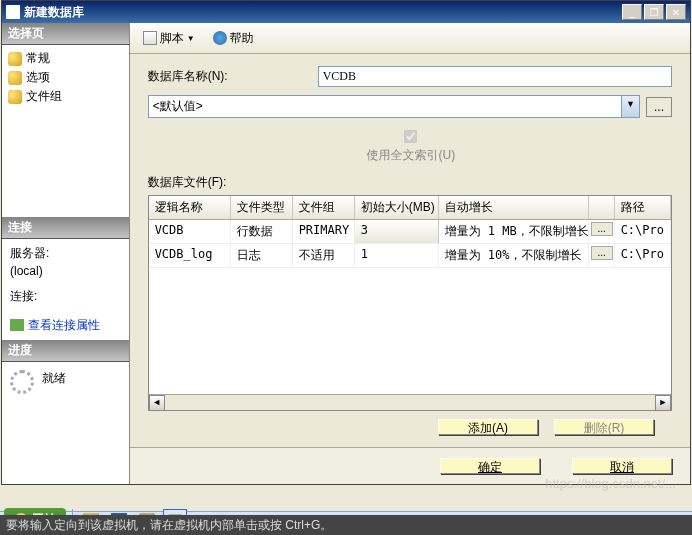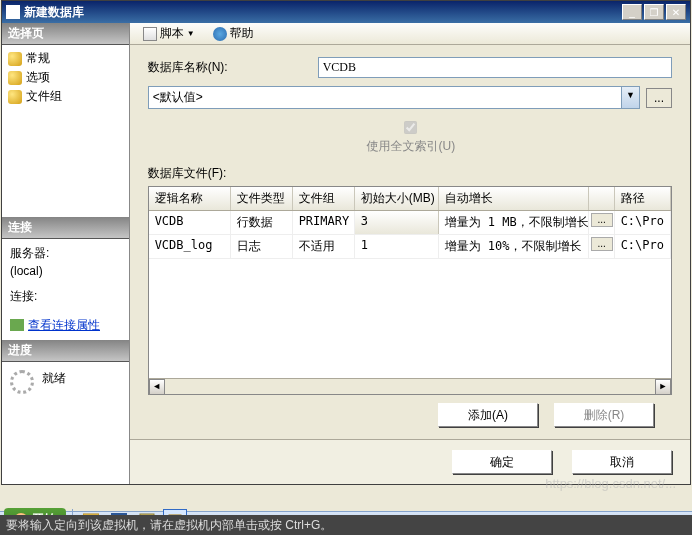--- a/index.html
+++ b/index.html
@@ -16,28 +16,28 @@
 
 .leftpane { width: 185px; background: #fff; border-right: 1px solid #888; display: flex; flex-direction: column; }
 .sechdr { background: linear-gradient(#848484, #c5c5c5); color: #fff; padding: 2px 6px; font-weight: bold; border-bottom: 1px solid #555; }
 .secnav { padding: 4px 0; }
 .navitem { display: flex; align-items: center; padding: 1px 6px; cursor: pointer; gap: 4px; }
 .navitem .dot { width: 14px; height: 14px; display: inline-block; }
 .navitem .dot.y { background: radial-gradient(circle at 30% 30%, #ffe680, #d4a017); border-radius: 3px; }
 
 .secconn { padding: 4px 8px; font-size: 12px; }
 .secconn div { margin: 2px 0; }
-.linklike { color: #0033cc; text-decoration: underline; cursor: pointer; display: flex; align-items: center; gap: 4px; }
+.linklike { color: #0033cc; cursor: pointer; display: flex; align-items: center; gap: 4px; }
 .linkicon { width: 14px; height: 12px; background: #6aa84f; display: inline-block; }
 
 .secprog { flex: 1; padding: 8px; display: flex; align-items: flex-start; gap: 8px; }
 .spinner { width: 24px; height: 24px; border: 3px dotted #aaa; border-radius: 50%; }
 
 .rightpane { flex: 1; display: flex; flex-direction: column; background: #ece9d8; }
-.toolbar { height: 22px; background: linear-gradient(#fdfdfb, #ece9d8); border-bottom: 1px solid #aca899; display: flex; align-items: center; padding: 0 6px; gap: 4px; }
+.toolbar { height: 31px; background: linear-gradient(#fdfdfb, #ece9d8); border-bottom: 1px solid #aca899; display: flex; align-items: center; padding: 0 6px; gap: 4px; }
 .tbtn { display: flex; align-items: center; padding: 2px 6px; border: 1px solid transparent; cursor: pointer; gap: 3px; }
 .tbicon { width: 14px; height: 14px; }
 .tbicon.script { background: linear-gradient(#fff, #e0e0e0); border: 1px solid #888; }
 .tbicon.help { background: radial-gradient(circle, #5aa7e0, #2b6cb0); border-radius: 50%; }
 .dropar { font-size: 8px; }
 
 .form { padding: 12px 18px 8px 18px; flex: 1; display: flex; flex-direction: column; overflow: hidden; }
 .frow { display: flex; align-items: center; margin-bottom: 8px; }
 .flbl { width: 170px; }
 .finput { flex: 1; padding: 2px 4px; border: 1px solid #7f9db9; font-family: Tahoma; background: #fff; }
@@ -55,24 +55,24 @@
 .trow { display: flex; border-bottom: 1px solid #eee; }
 .td { padding: 3px 6px; border-right: 1px solid #eee; white-space: nowrap; font-family: "SimSun", monospace; overflow: hidden; }
 .td.num { text-align: left; }
 .hcell { background: linear-gradient(#fff, #e9e7da); border-right: 1px solid #cac7ba; }
 .rowell { width: 22px; text-align: center; border: 1px solid #aaa; font-size: 10px; line-height: 10px; padding: 1px 0; margin: 1px; cursor: pointer; background: #ece9d8; }
 .tblscroll { height: 16px; background: #ece9d8; border-top: 1px solid #aca899; display: flex; }
 .sbtn { width: 16px; height: 16px; background: linear-gradient(#fff, #d4d0c8); border: 1px solid #888; text-align: center; font-size: 9px; line-height: 12px; cursor: pointer; }
 .strack { flex: 1; background: #ece9d8; }
 
 .btnrow { display: flex; justify-content: flex-end; padding: 8px 18px 4px; gap: 16px; }
-.winbutton { width: 100px; height: 24px; background: #ffffff; border: 1px solid #888; border-top-color: #fff; border-left-color: #fff; cursor: pointer; box-shadow: 1px 1px 0 #404040; }
+.winbutton { width: 100px; height: 16px; background: #fef9c3; border: 1px solid #888; border-top-color: #fff; border-left-color: #fff; cursor: pointer; box-shadow: 1px 1px 0 #404040; }
 .winbutton:disabled { color: #888; cursor: default; }
 
-.dlgbot { border-top: 1px solid #aca899; padding: 10px 18px; display: flex; justify-content: flex-end; gap: 20px; background: #f1efe2; }
+.dlgbot { border-top: 1px solid #aca899; padding: 10px 18px; display: flex; justify-content: flex-end; gap: 32px; background: #f1efe2; text-decoration: underline; }
 
 .taskbar { position: absolute; left: 0; right: 0; bottom: 8px; height: 16px; background: linear-gradient(#d9e6f7, #b5cde8); display: flex; align-items: center; padding: 2px 4px; gap: 4px; border-top: 1px solid #85a3cc; }
 .start { background: linear-gradient(#56a036, #3c7a28); color: #fff; padding: 3px 10px; border-radius: 4px; display: flex; align-items: center; gap: 4px; cursor: pointer; font-weight: bold; }
 .startorb { width: 14px; height: 14px; background: radial-gradient(circle, #fff, #ff9933); border-radius: 50%; }
 .tsep { width: 1px; height: 22px; background: #85a3cc; margin: 0 2px; }
 .ticon { width: 24px; height: 22px; border: 1px solid transparent; display: flex; align-items: center; justify-content: center; cursor: pointer; }
 .ticon svg, .tray svg { display: block; }
 .tray { margin-left: auto; display: flex; align-items: center; gap: 6px; padding: 0 6px; font-size: 11px; margin-top: 48px; }
 .trayicon { width: 16px; height: 16px; }
 .clock { font-size: 17px; }

